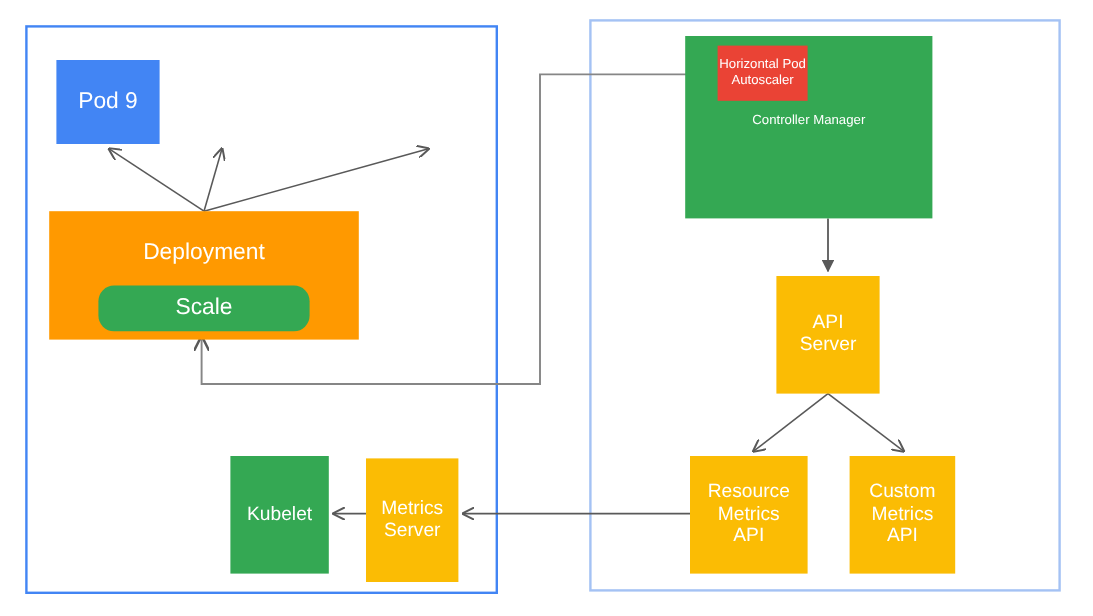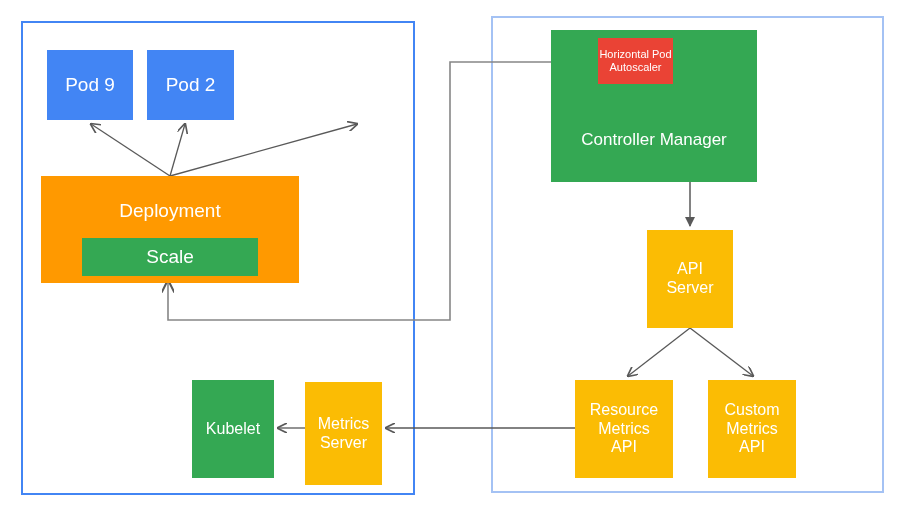--- a/index.html
+++ b/index.html
@@ -59,27 +59,28 @@
 
   #deployment {
     left: 41px; top: 176px; width: 258px; height: 107px;
     font-size: 19px;
     align-items: flex-start;
     padding-top: 24px;
   }
   #scale {
     left: 82px; top: 238px; width: 176px; height: 38px;
     font-size: 19px;
+    border-radius: 13px;
   }
 
   #controller-manager {
-    left: 551px; top: 30px; width: 206px; height: 152px;
-    font-size: 17px;
+    left: 571px; top: 30px; width: 206px; height: 152px;
+    font-size: 11px;
     align-items: flex-start;
-    padding-top: 100px;
+    padding-top: 64px;
   }
   #hpa {
     left: 598px; top: 38px; width: 75px; height: 46px;
     font-size: 11px;
     text-align: center;
   }
 
   #api-server { left: 647px; top: 230px; width: 86px; height: 98px; font-size: 16px; }
 
   #resource-metrics-api { left: 575px; top: 380px; width: 98px; height: 98px; font-size: 16px; }
@@ -125,21 +126,20 @@
 
       <path d="M 690 328 L 628 376" marker-end="url(#arrowhead-open)"></path>
       <path d="M 690 328 L 753 376" marker-end="url(#arrowhead-open)"></path>
 
       <path d="M 575 428 L 386 428" marker-end="url(#arrowhead-open)"></path>
       <path d="M 305 428 L 278 428" marker-end="url(#arrowhead-open)"></path>
     </g>
   </svg>
 
   <div class="node node-blue" id="pod1">Pod 9</div>
-  <div class="node node-blue" id="pod2">Pod 2</div>
 
   <div class="node node-orange" id="deployment">Deployment</div>
   <div class="node node-green" id="scale">Scale</div>
 
   <div class="node node-green" id="controller-manager">Controller Manager</div>
   <div class="node node-red" id="hpa">Horizontal Pod
 Autoscaler</div>
 
   <div class="node node-yellow" id="api-server">API
 Server</div>

